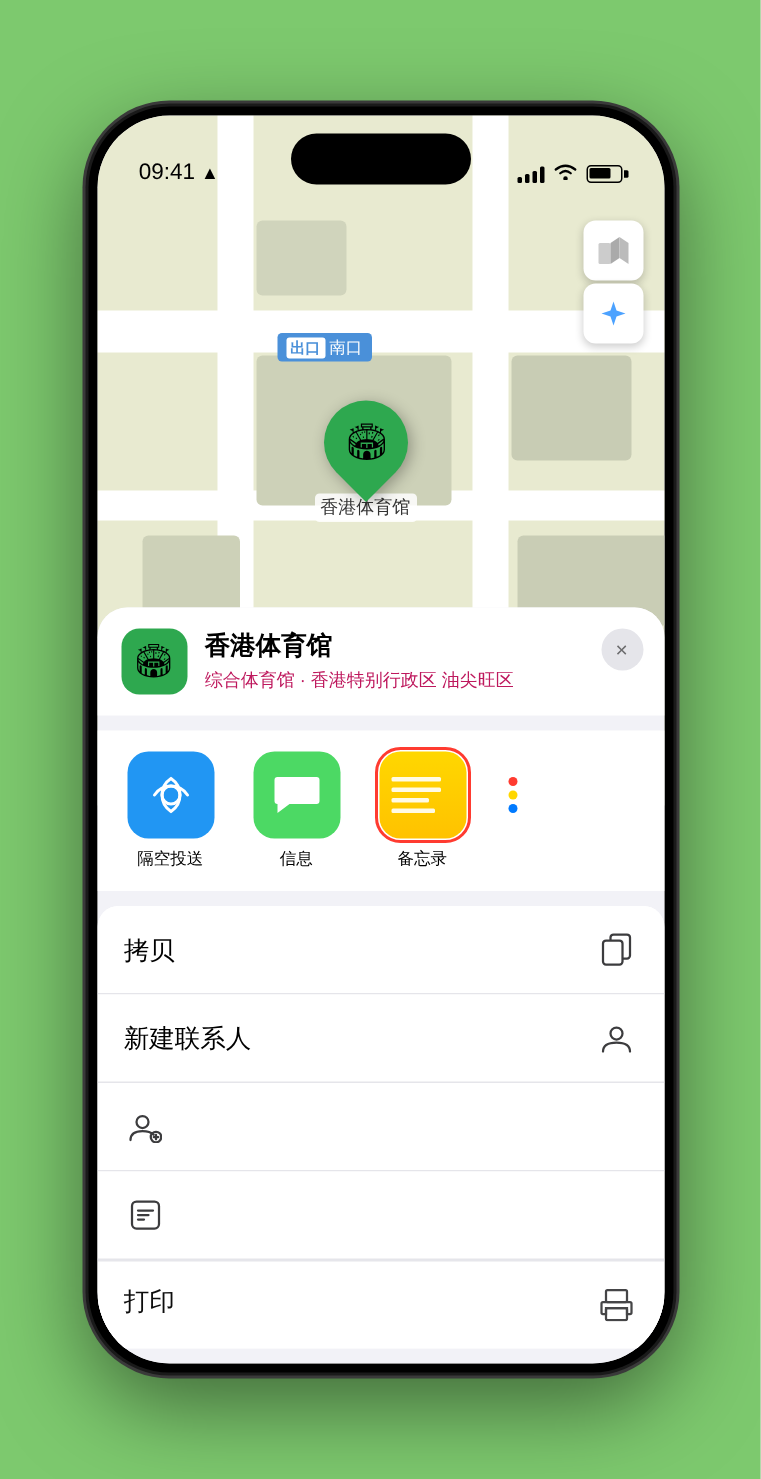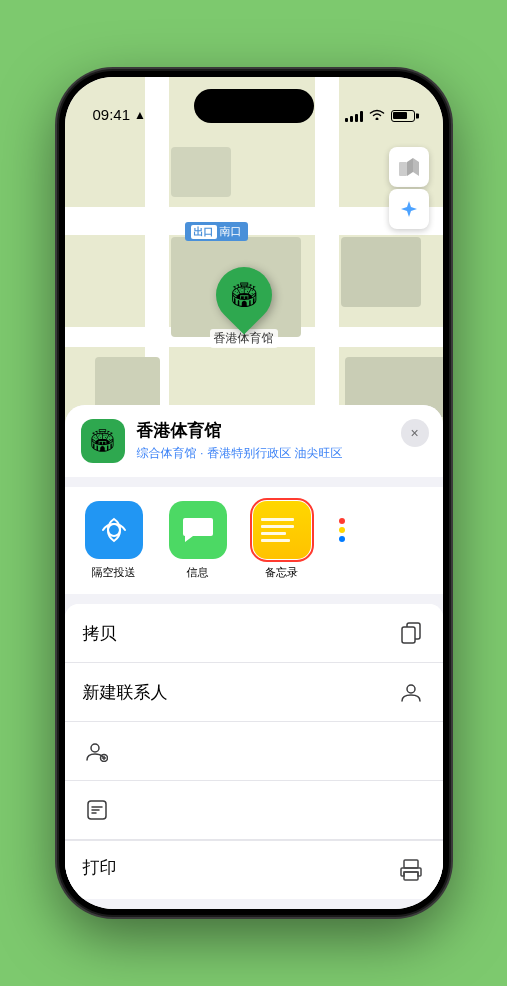--- a/index.html
+++ b/index.html
@@ -308,21 +308,21 @@
 
     .venue-name {
       font-size: 17px;
       font-weight: 600;
       color: #000;
       margin-bottom: 3px;
     }
 
     .venue-sub {
       font-size: 12px;
-      color: #3b82f6;
+      color: #be185d;
     }
 
     .close-btn {
       position: absolute;
       top: 14px;
       right: 14px;
       width: 28px;
       height: 28px;
       background: #e5e5ea;
       border-radius: 50%;

